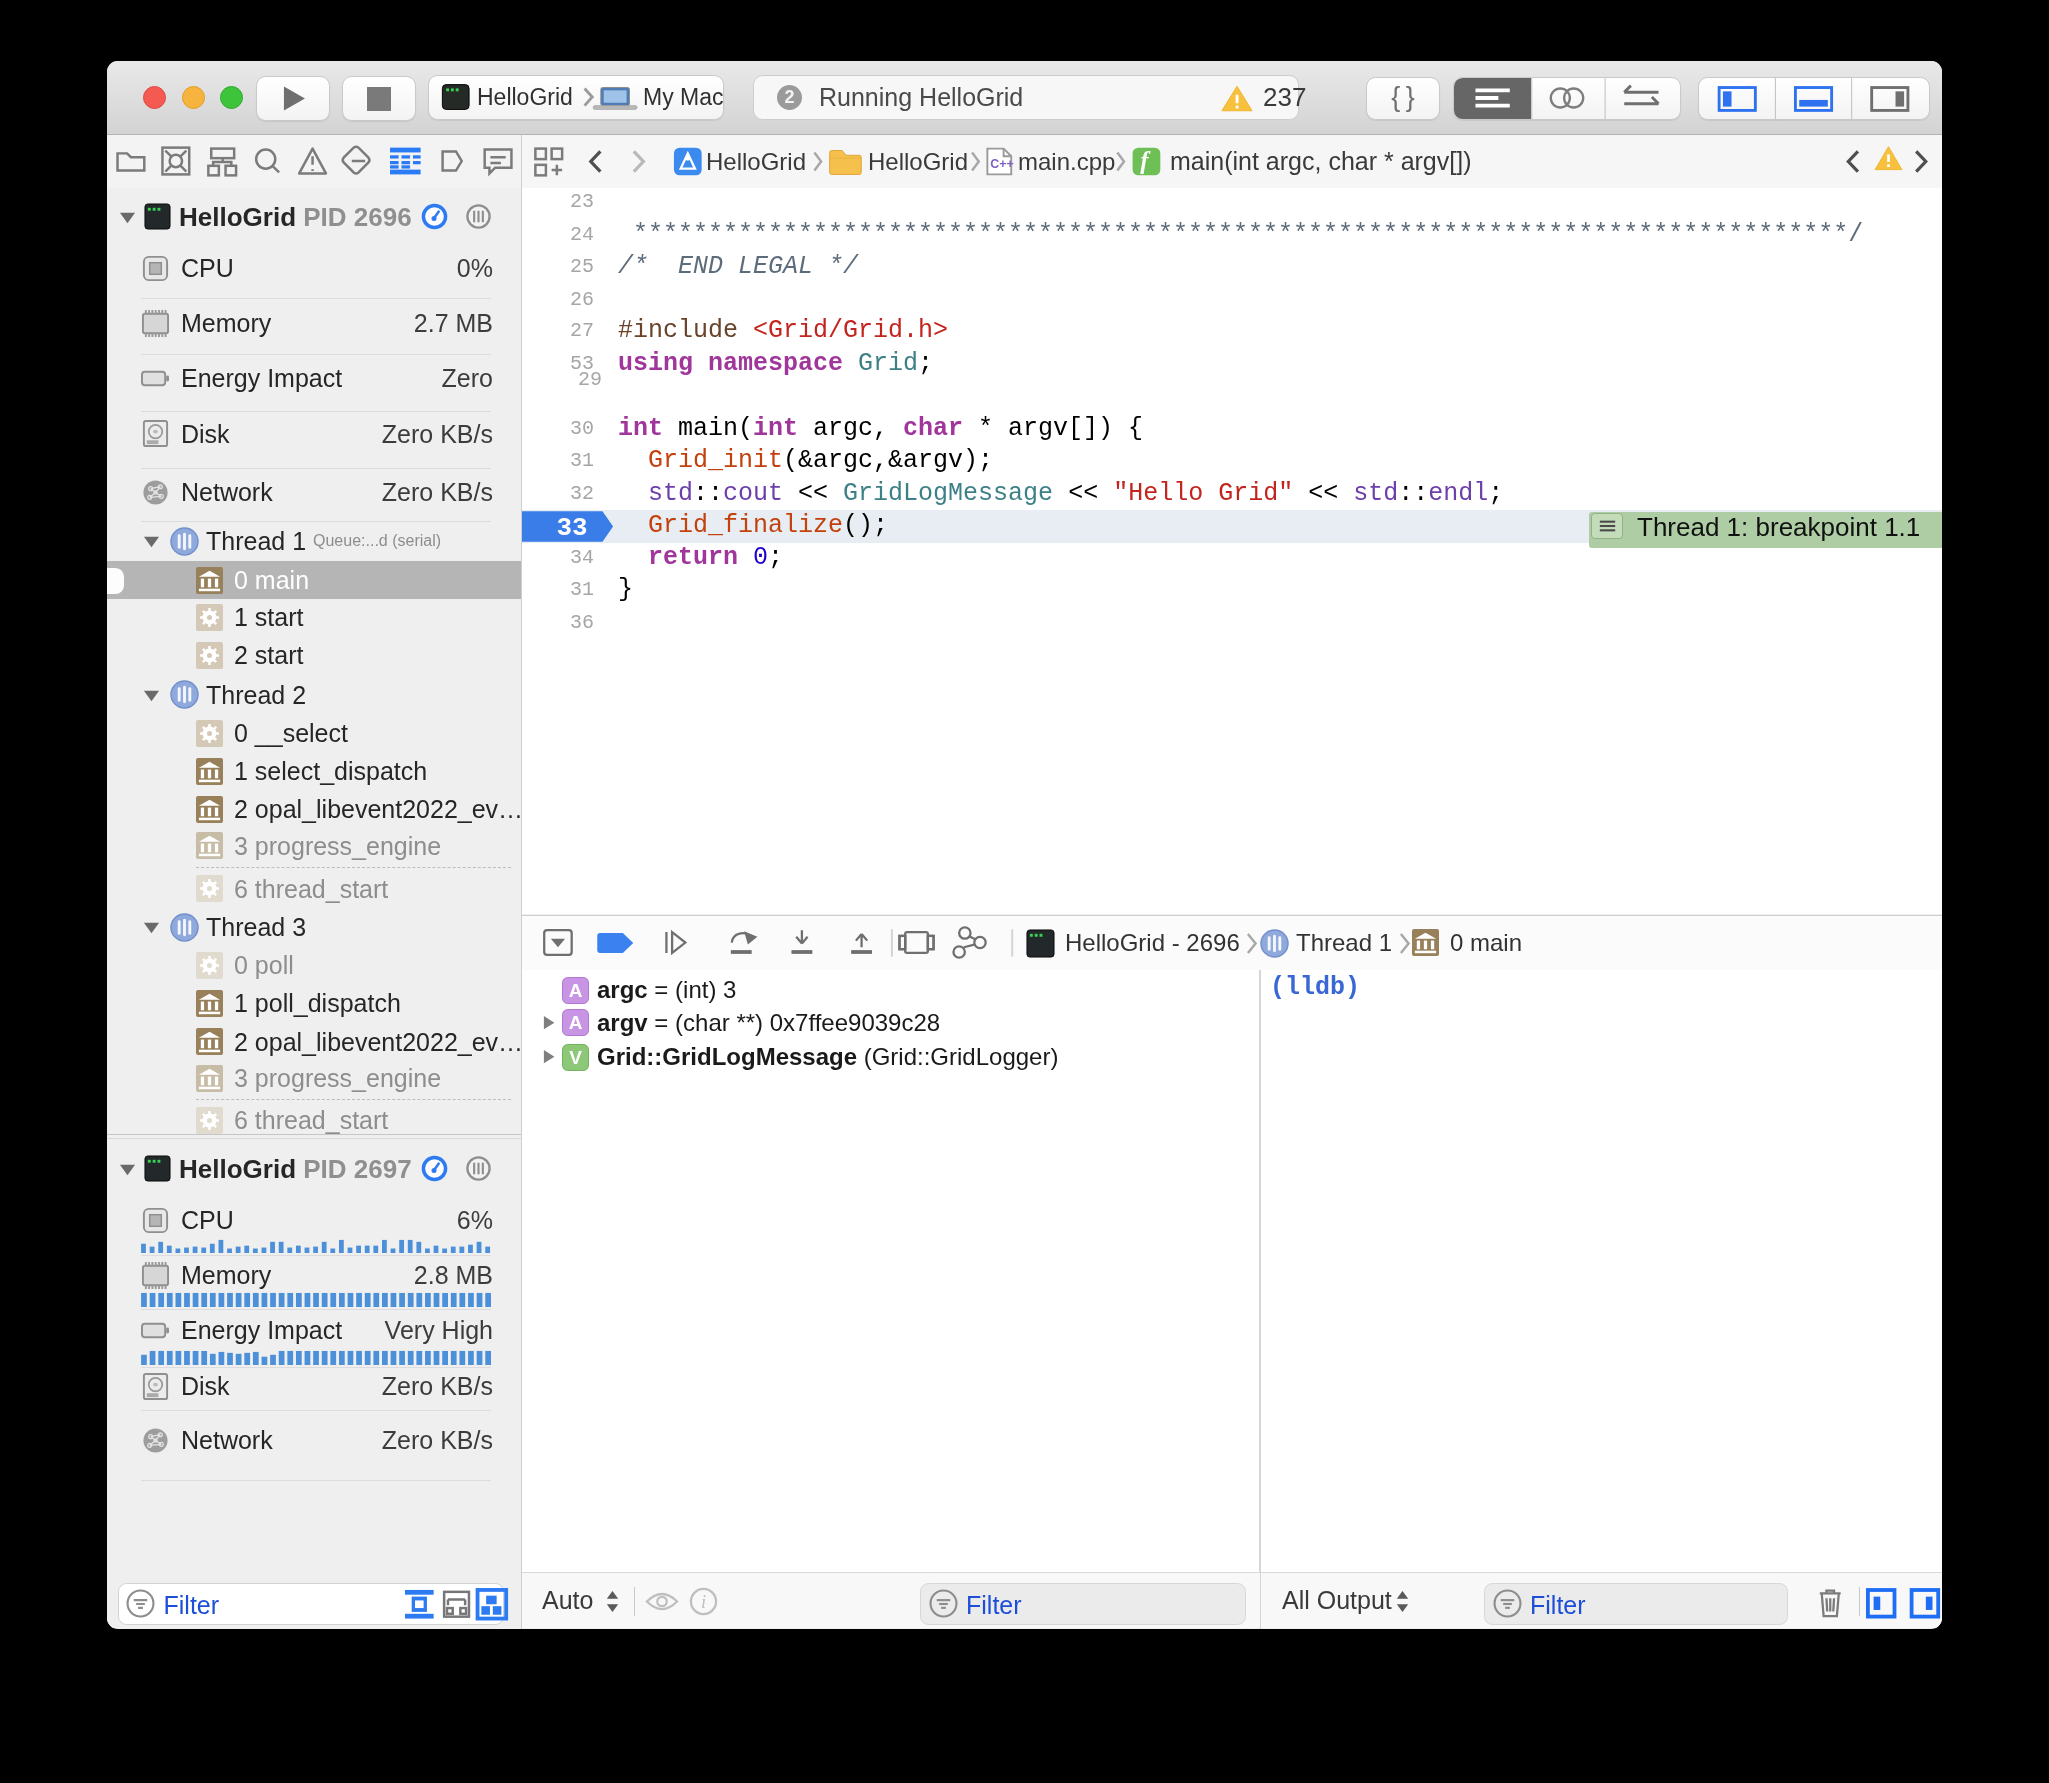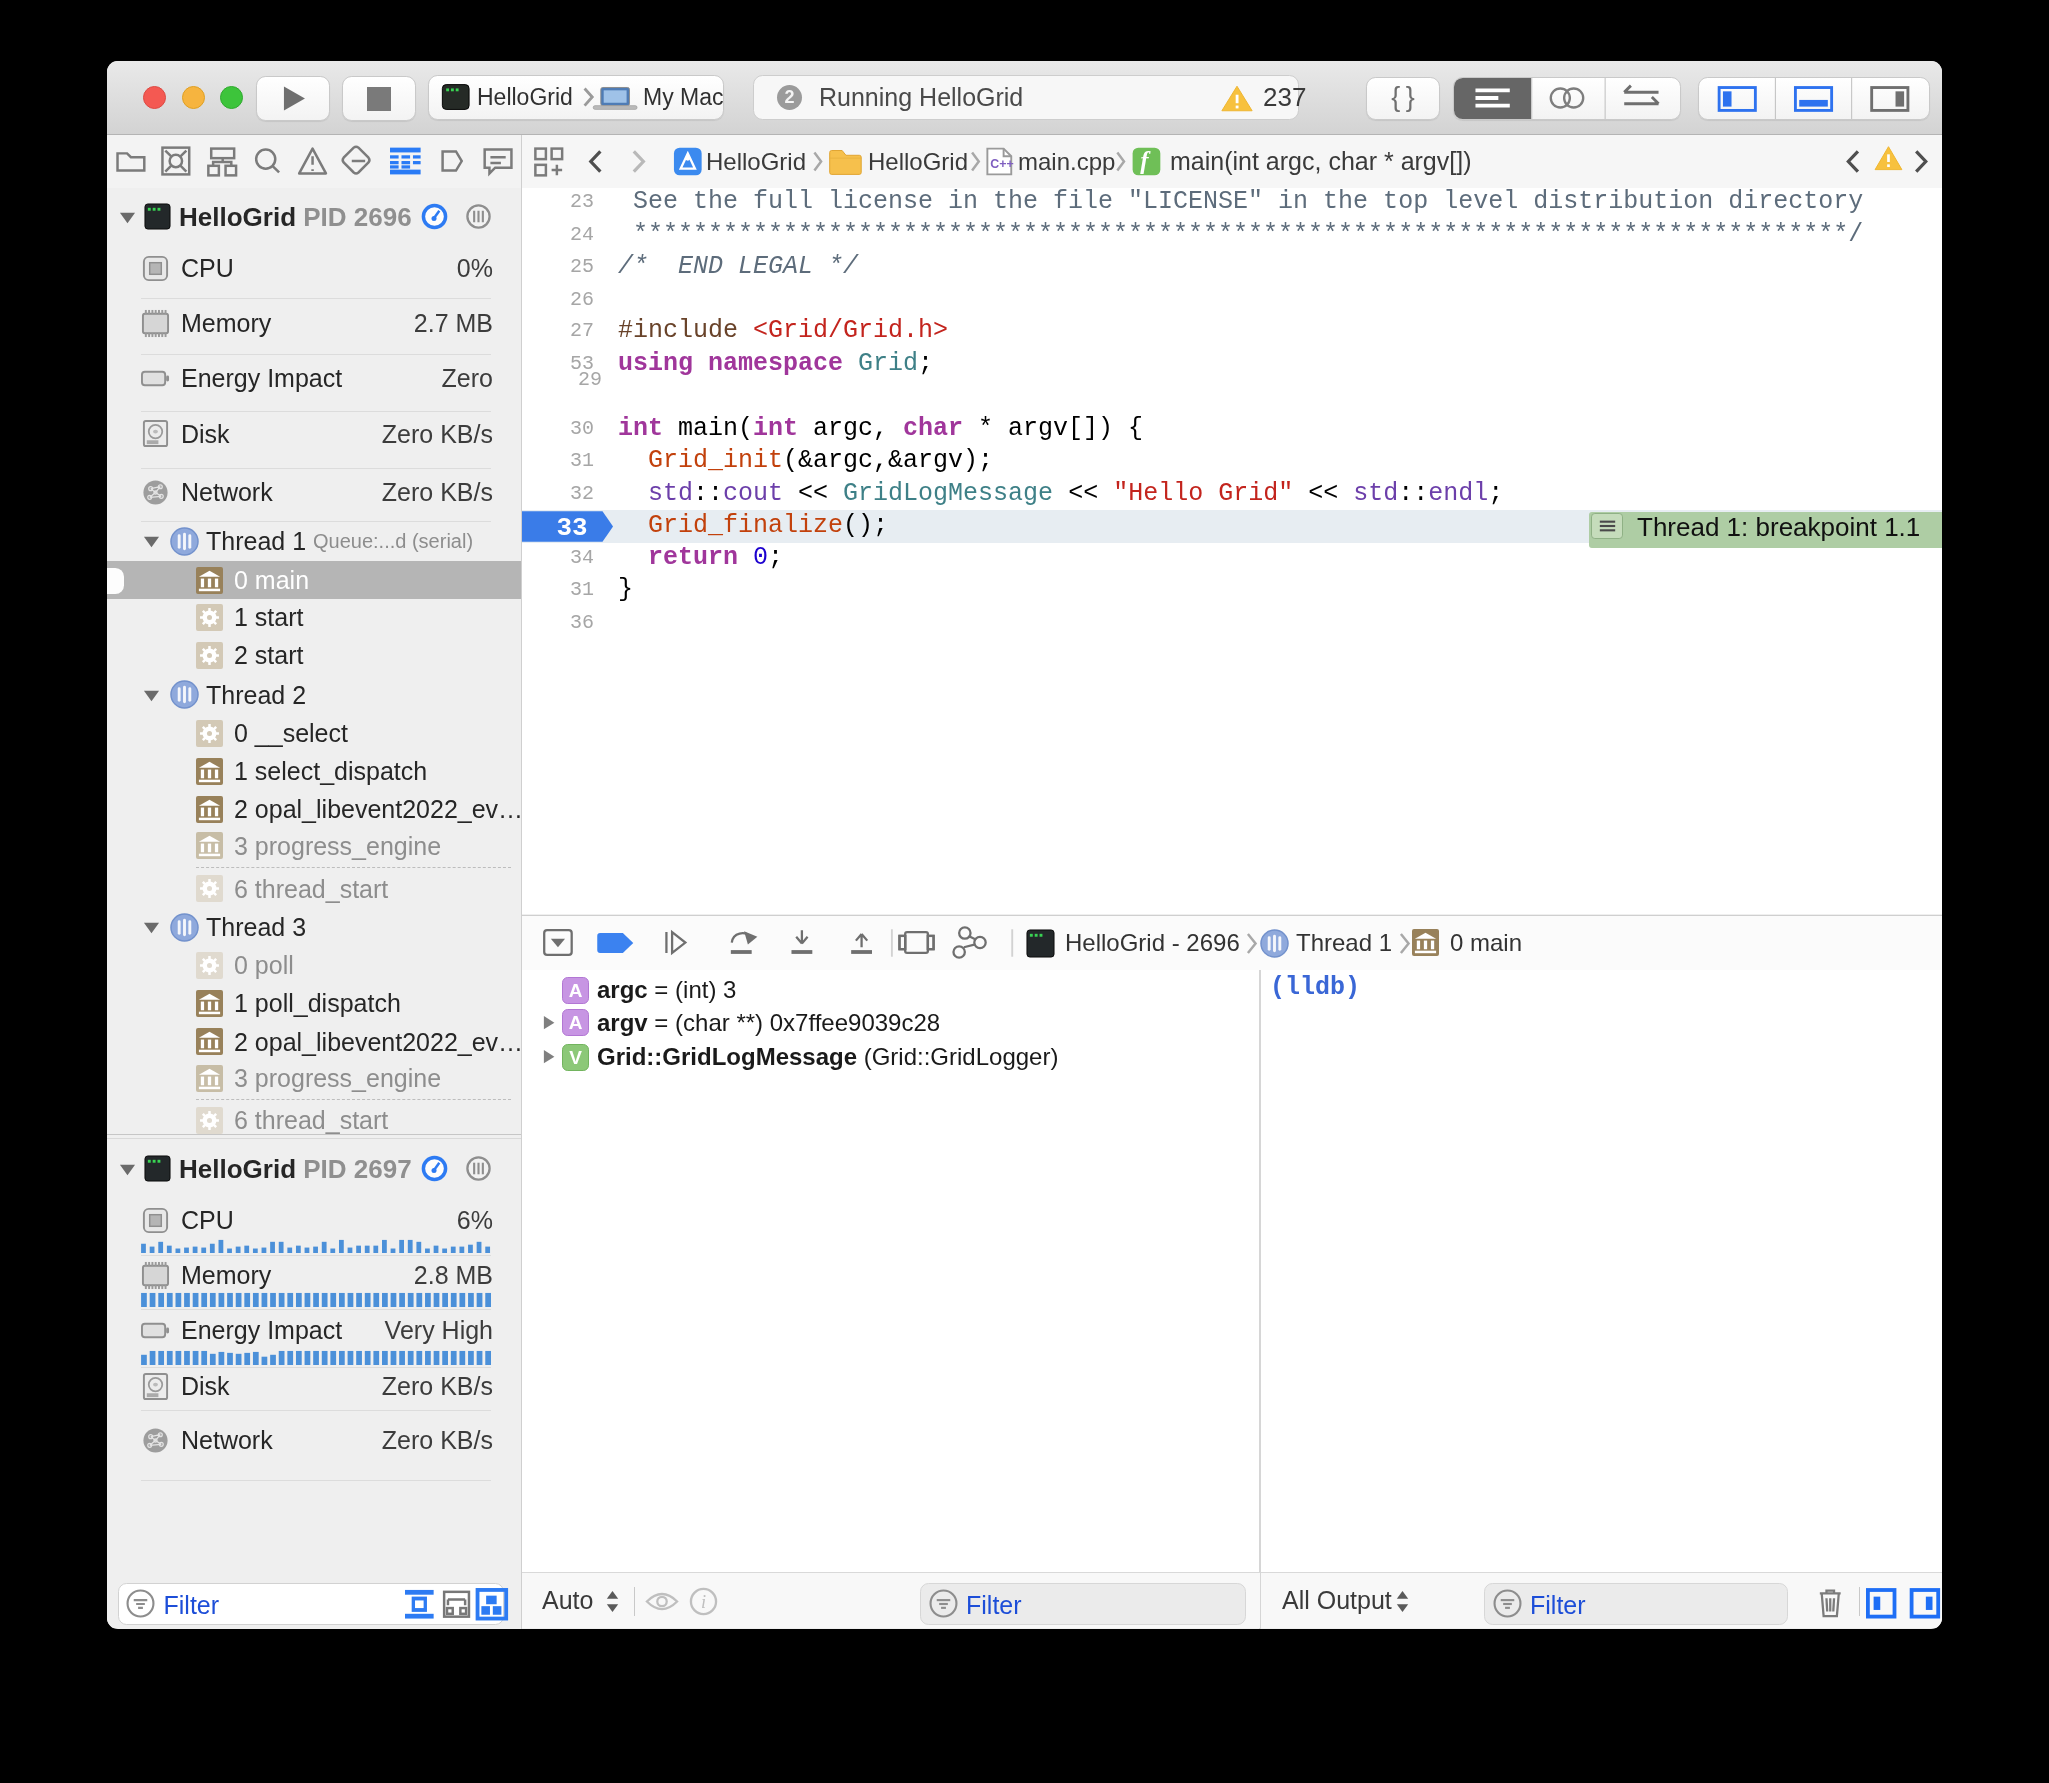--- a/index.html
+++ b/index.html
@@ -290,21 +290,21 @@
 <svg class="abs" width="29" height="29" style="left:63px;top:466px" viewBox="0 0 30 30">
       <circle cx="15" cy="15" r="14" fill="#8fa9dc" stroke="#7291cc" stroke-width="1.5"></circle>
       <g stroke="#f4f6fb" stroke-width="3" stroke-linecap="round">
         <line x1="9.5" y1="9" x2="9.5" y2="21"></line>
         <line x1="15" y1="7.5" x2="15" y2="22.5"></line>
         <line x1="20.5" y1="9" x2="20.5" y2="21"></line>
       </g>
     </svg>
 <div class="navrow" style="top:461px;">
       <span style="position:absolute;left:99px;">Thread 1</span>
-      <span style="position:absolute;left:206px;color:#8d8d8d;font-size:20px;">Queue:...d (serial)</span>
+      <span style="position:absolute;left:206px;color:#8d8d8d;font-size:16px;">Queue:...d (serial)</span>
     </div>
 <div class="abs" style="left:0;top:500px;width:414px;height:38px;background:#b5b5b5;"></div>
 <div class="abs" style="left:0;top:507px;width:17px;height:26px;background:#fdfdfd;border-radius:0 8.6px 8.6px 0;"></div>
 <svg class="abs" width="27" height="27" style="left:89px;top:506px" viewBox="0 0 28 28">
       <rect x="0" y="0" width="28" height="28" rx="2" fill="#98815a"></rect>
       <g fill="#ffffff">
         <polygon points="14,4 25,10 3,10"></polygon>
         <rect x="5" y="12" width="3.4" height="9"></rect>
         <rect x="12.3" y="12" width="3.4" height="9"></rect>
         <rect x="19.6" y="12" width="3.4" height="9"></rect>
@@ -779,21 +779,20 @@
           </g>
         </svg>
       </div>
       <span style="position:absolute;left:48px;top:0;height:30px;line-height:30px;font-size:26px;color:#111;white-space:nowrap;">Thread 1: breakpoint 1.1</span>
     </div>
 <svg class="abs" width="92" height="31" style="left:415px;top:450px" viewBox="0 0 96 32">
       <polygon points="0,0 84,0 95,16 84,32 0,32" fill="#3a7ce8"></polygon>
       <text x="36" y="25" font-size="27" font-weight="bold" fill="#fff" font-family="Liberation Mono">33</text>
     </svg>
 <div class="ln" style="left:415px;top:125px;">23</div>
-<div class="cl" style="left:511px;top:125px;"><span class="cm">&nbsp;See the full license in the file "LICENSE" in the top level distribution directory</span></div>
 <div class="ln" style="left:415px;top:158px;">24</div>
 <div class="cl" style="left:511px;top:158px;"><span class="cm">&nbsp;*********************************************************************************/</span></div>
 <div class="ln" style="left:415px;top:190px;">25</div>
 <div class="cl" style="left:511px;top:190px;"><span class="cm" style="font-style:italic;">/*&nbsp;&nbsp;END LEGAL&nbsp;*/</span></div>
 <div class="ln" style="left:415px;top:223px;">26</div>
 <div class="cl" style="left:511px;top:223px;"></div>
 <div class="ln" style="left:415px;top:254px;">27</div>
 <div class="cl" style="left:511px;top:254px;"><span class="pp">#include</span> <span class="str">&lt;Grid/Grid.h&gt;</span></div>
 <div class="ln" style="left:415px;top:287px;">53</div>
 <div class="cl" style="left:511px;top:287px;"><span class="kw">using</span> <span class="kw">namespace</span> <span class="typ">Grid</span>;</div>

